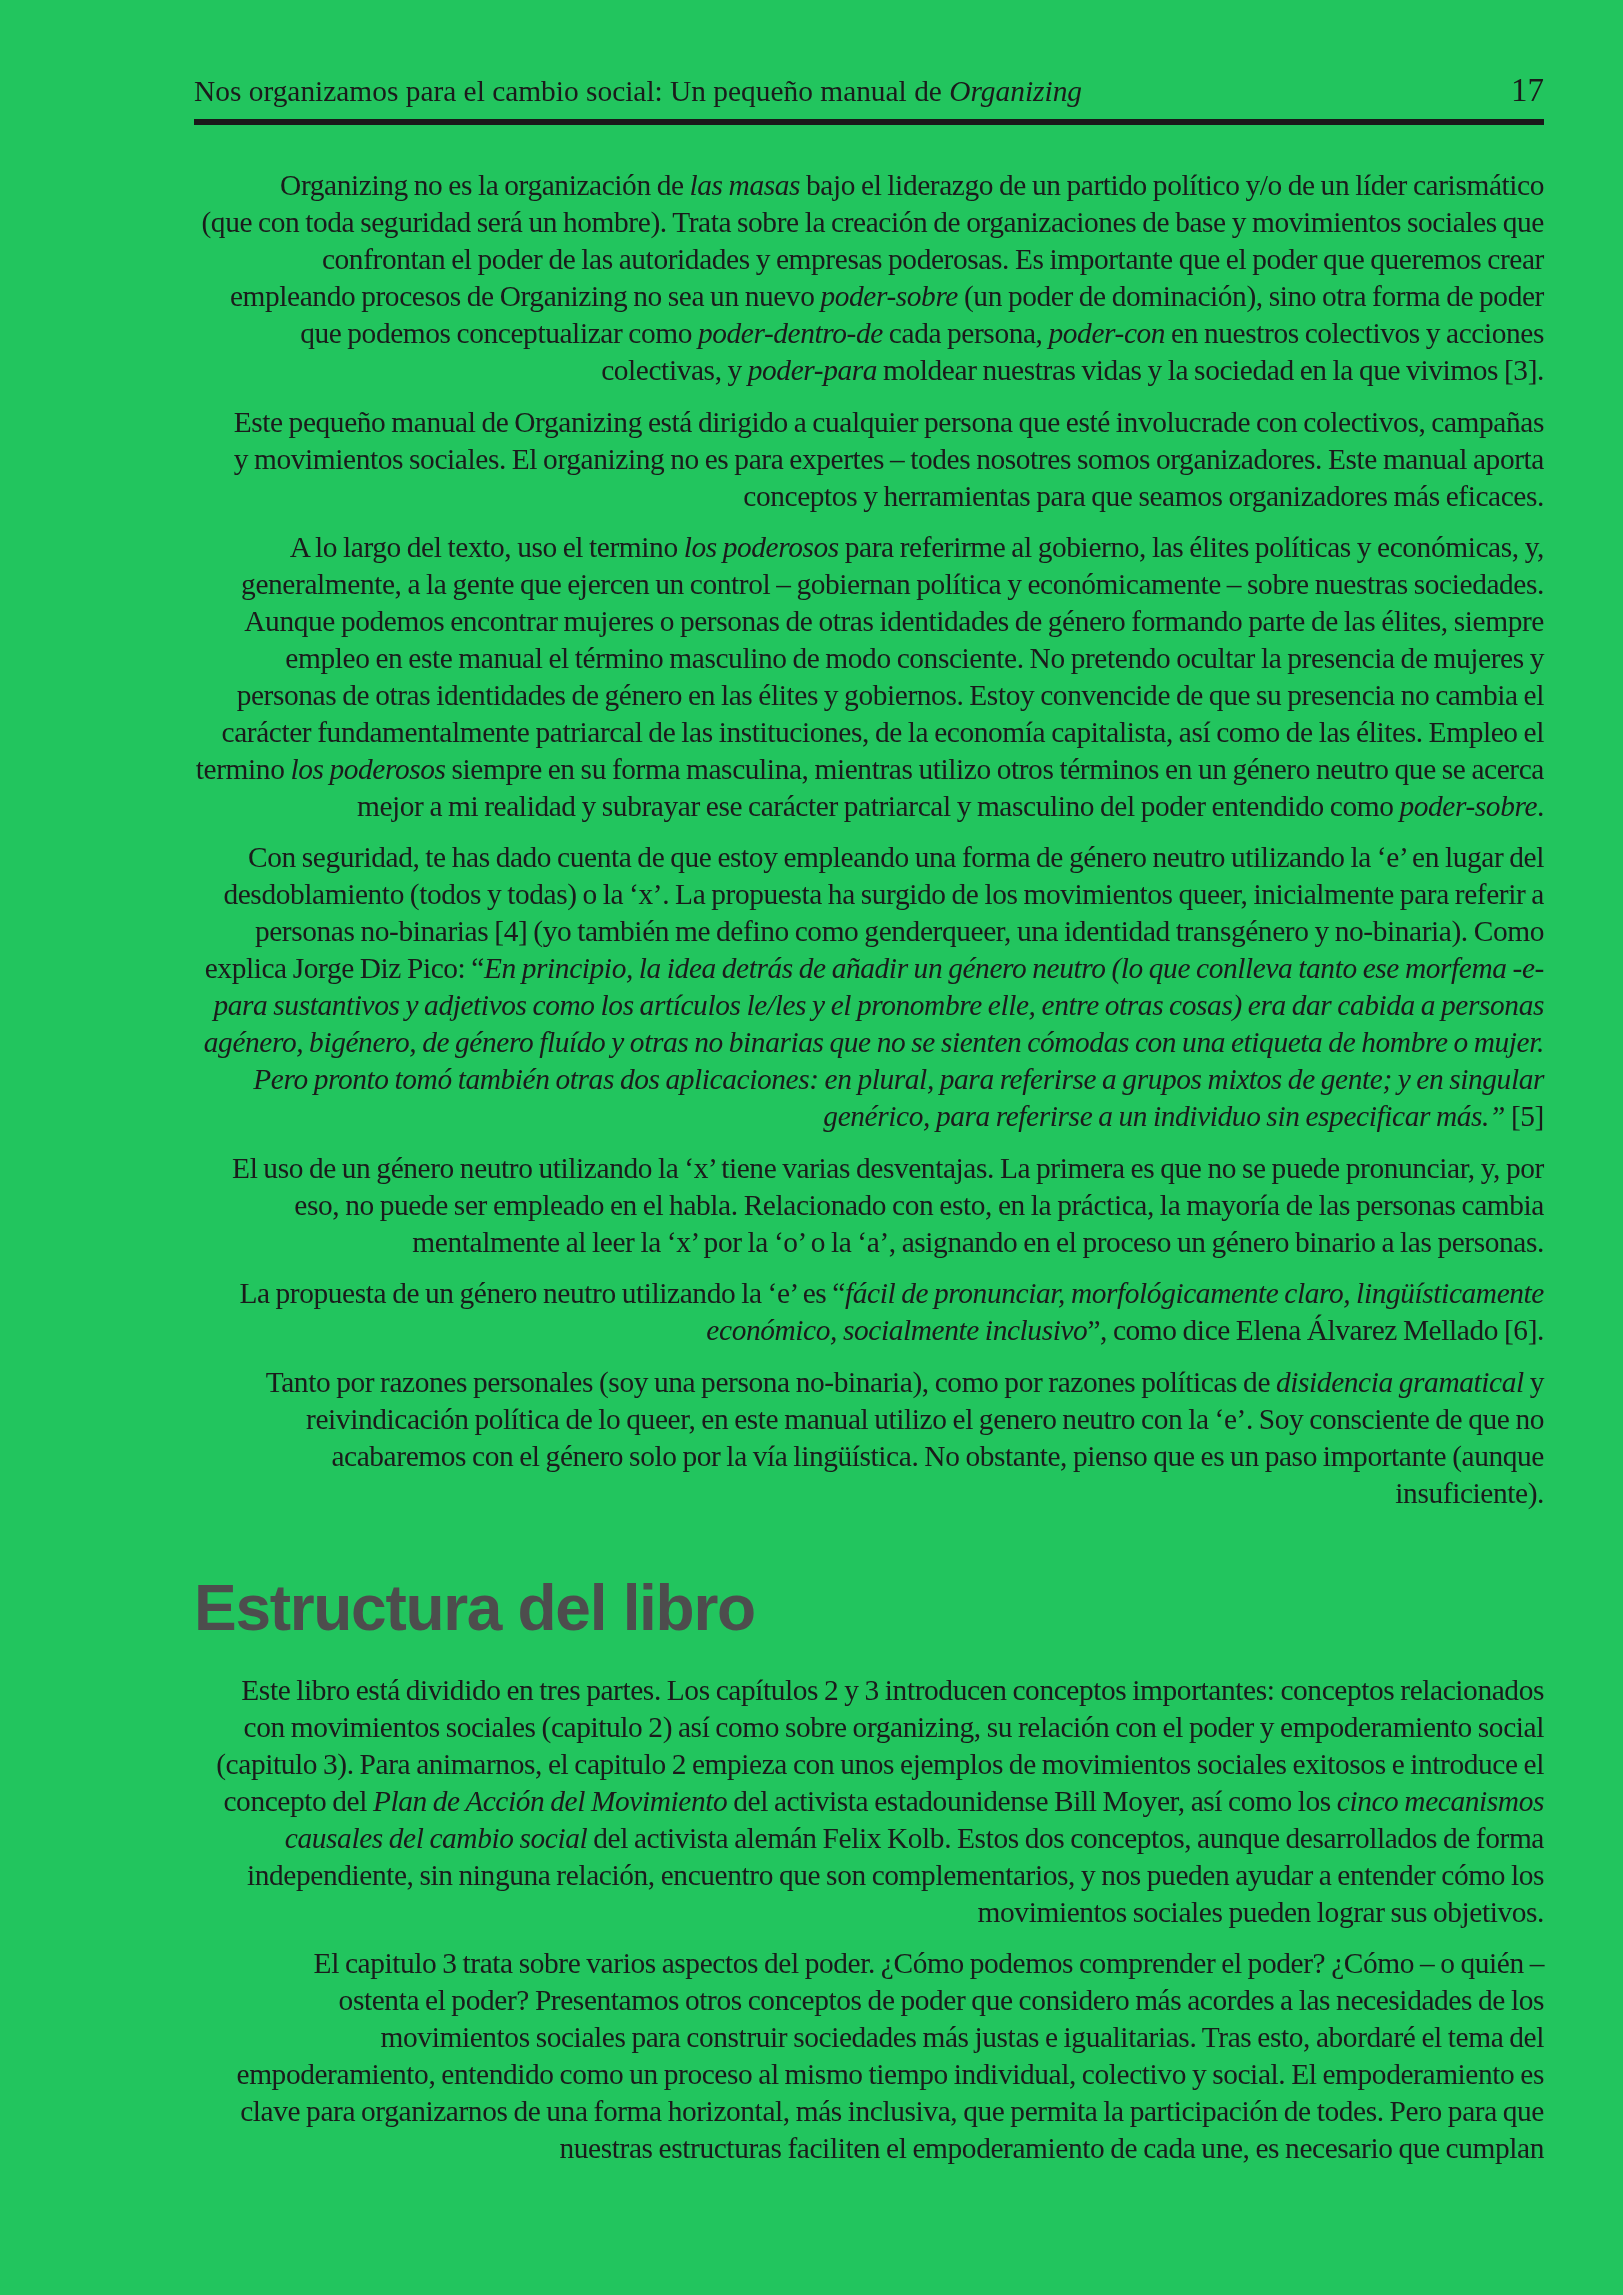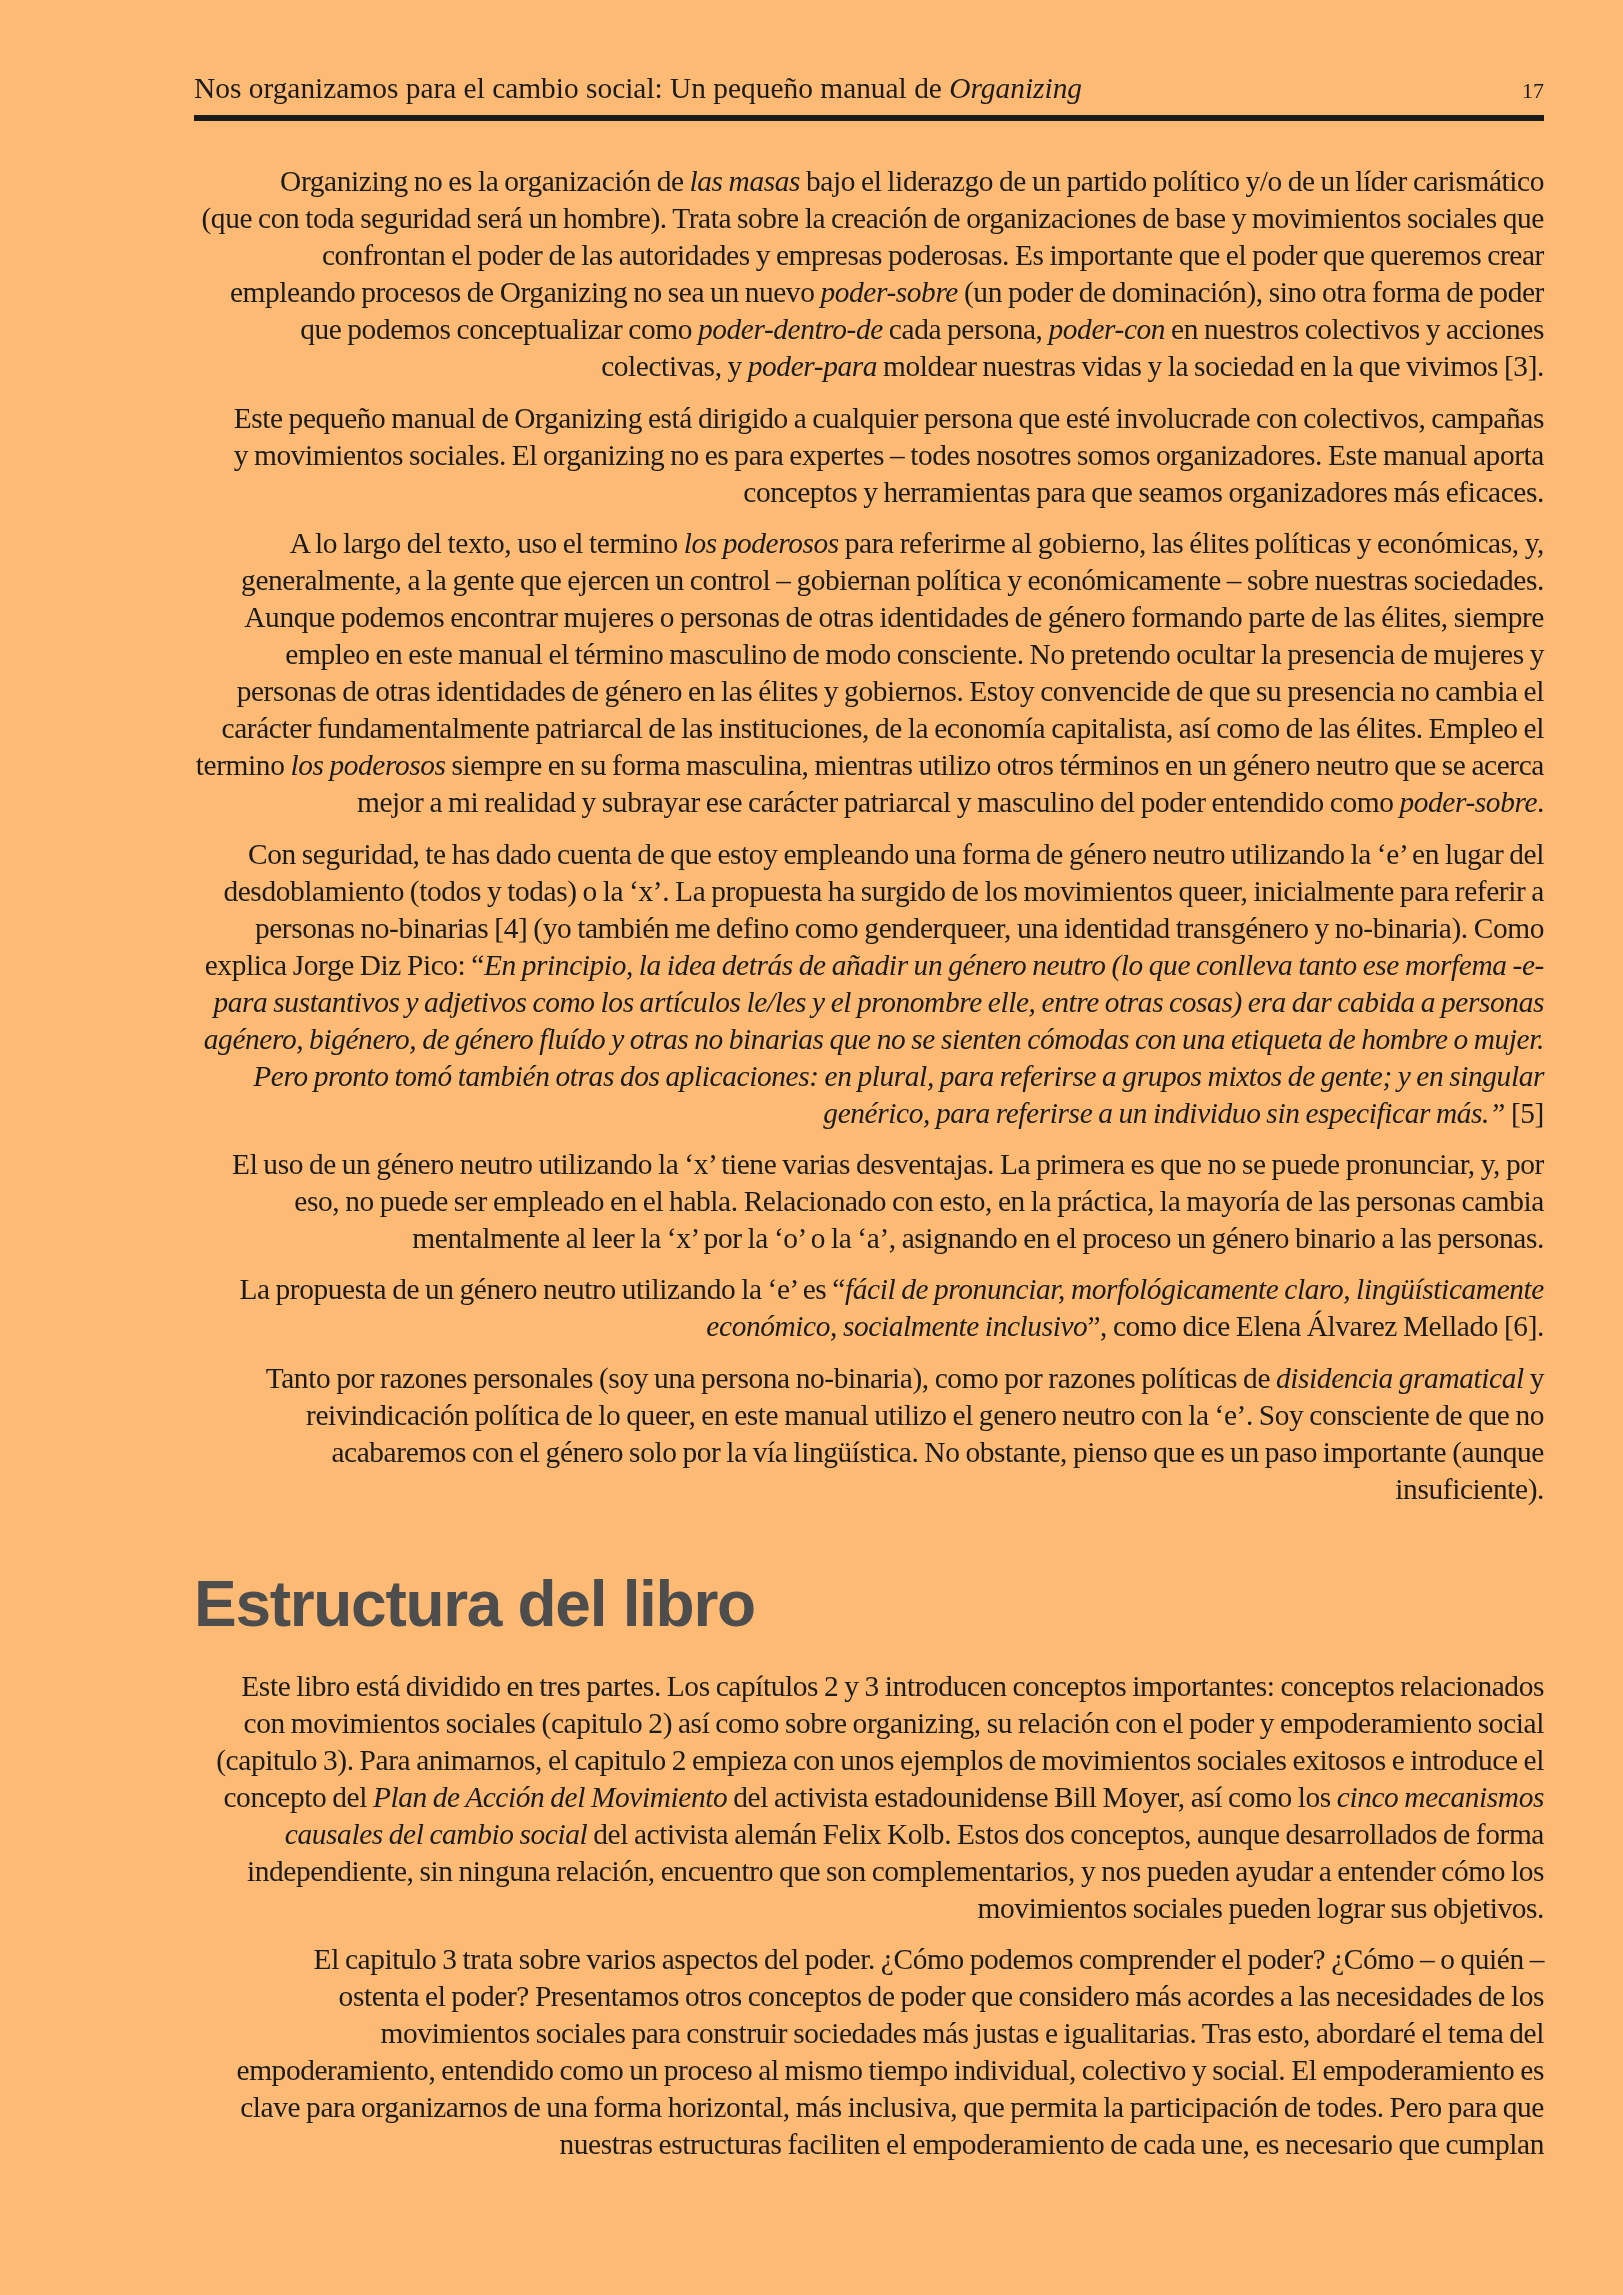--- a/index.html
+++ b/index.html
@@ -5,36 +5,36 @@
   html, body {
     margin: 0;
     padding: 0;
     background: #ffffff;
   }
   .page {
     position: relative;
     width: 1623px;
     height: 2295px;
     box-sizing: border-box;
-    background: #fdba74;
+    background: #22c55e;
     padding: 72px 79px 0 194px;
     overflow: hidden;
     color: var(--text, #1b1b1b);
     font-family: "Liberation Serif", "DejaVu Serif", serif;
   }
   .page-header {
     display: flex;
     justify-content: space-between;
     align-items: baseline;
     font-size: 29.4px;
     line-height: 1.1;
     color: var(--text, #1b1b1b);
   }
   .header-title em { font-style: italic; }
-  .page-number { font-size: 22px; }
+  .page-number { font-size: 33px; }
   .header-rule {
     height: 6.5px;
     background: var(--rule, #1a1a1a);
     margin-top: 10.5px;
   }
   .body-text { margin-top: 42px; }
   p.body-par {
     font-size: 29.4px;
     line-height: 37px;
     letter-spacing: -0.4px;

